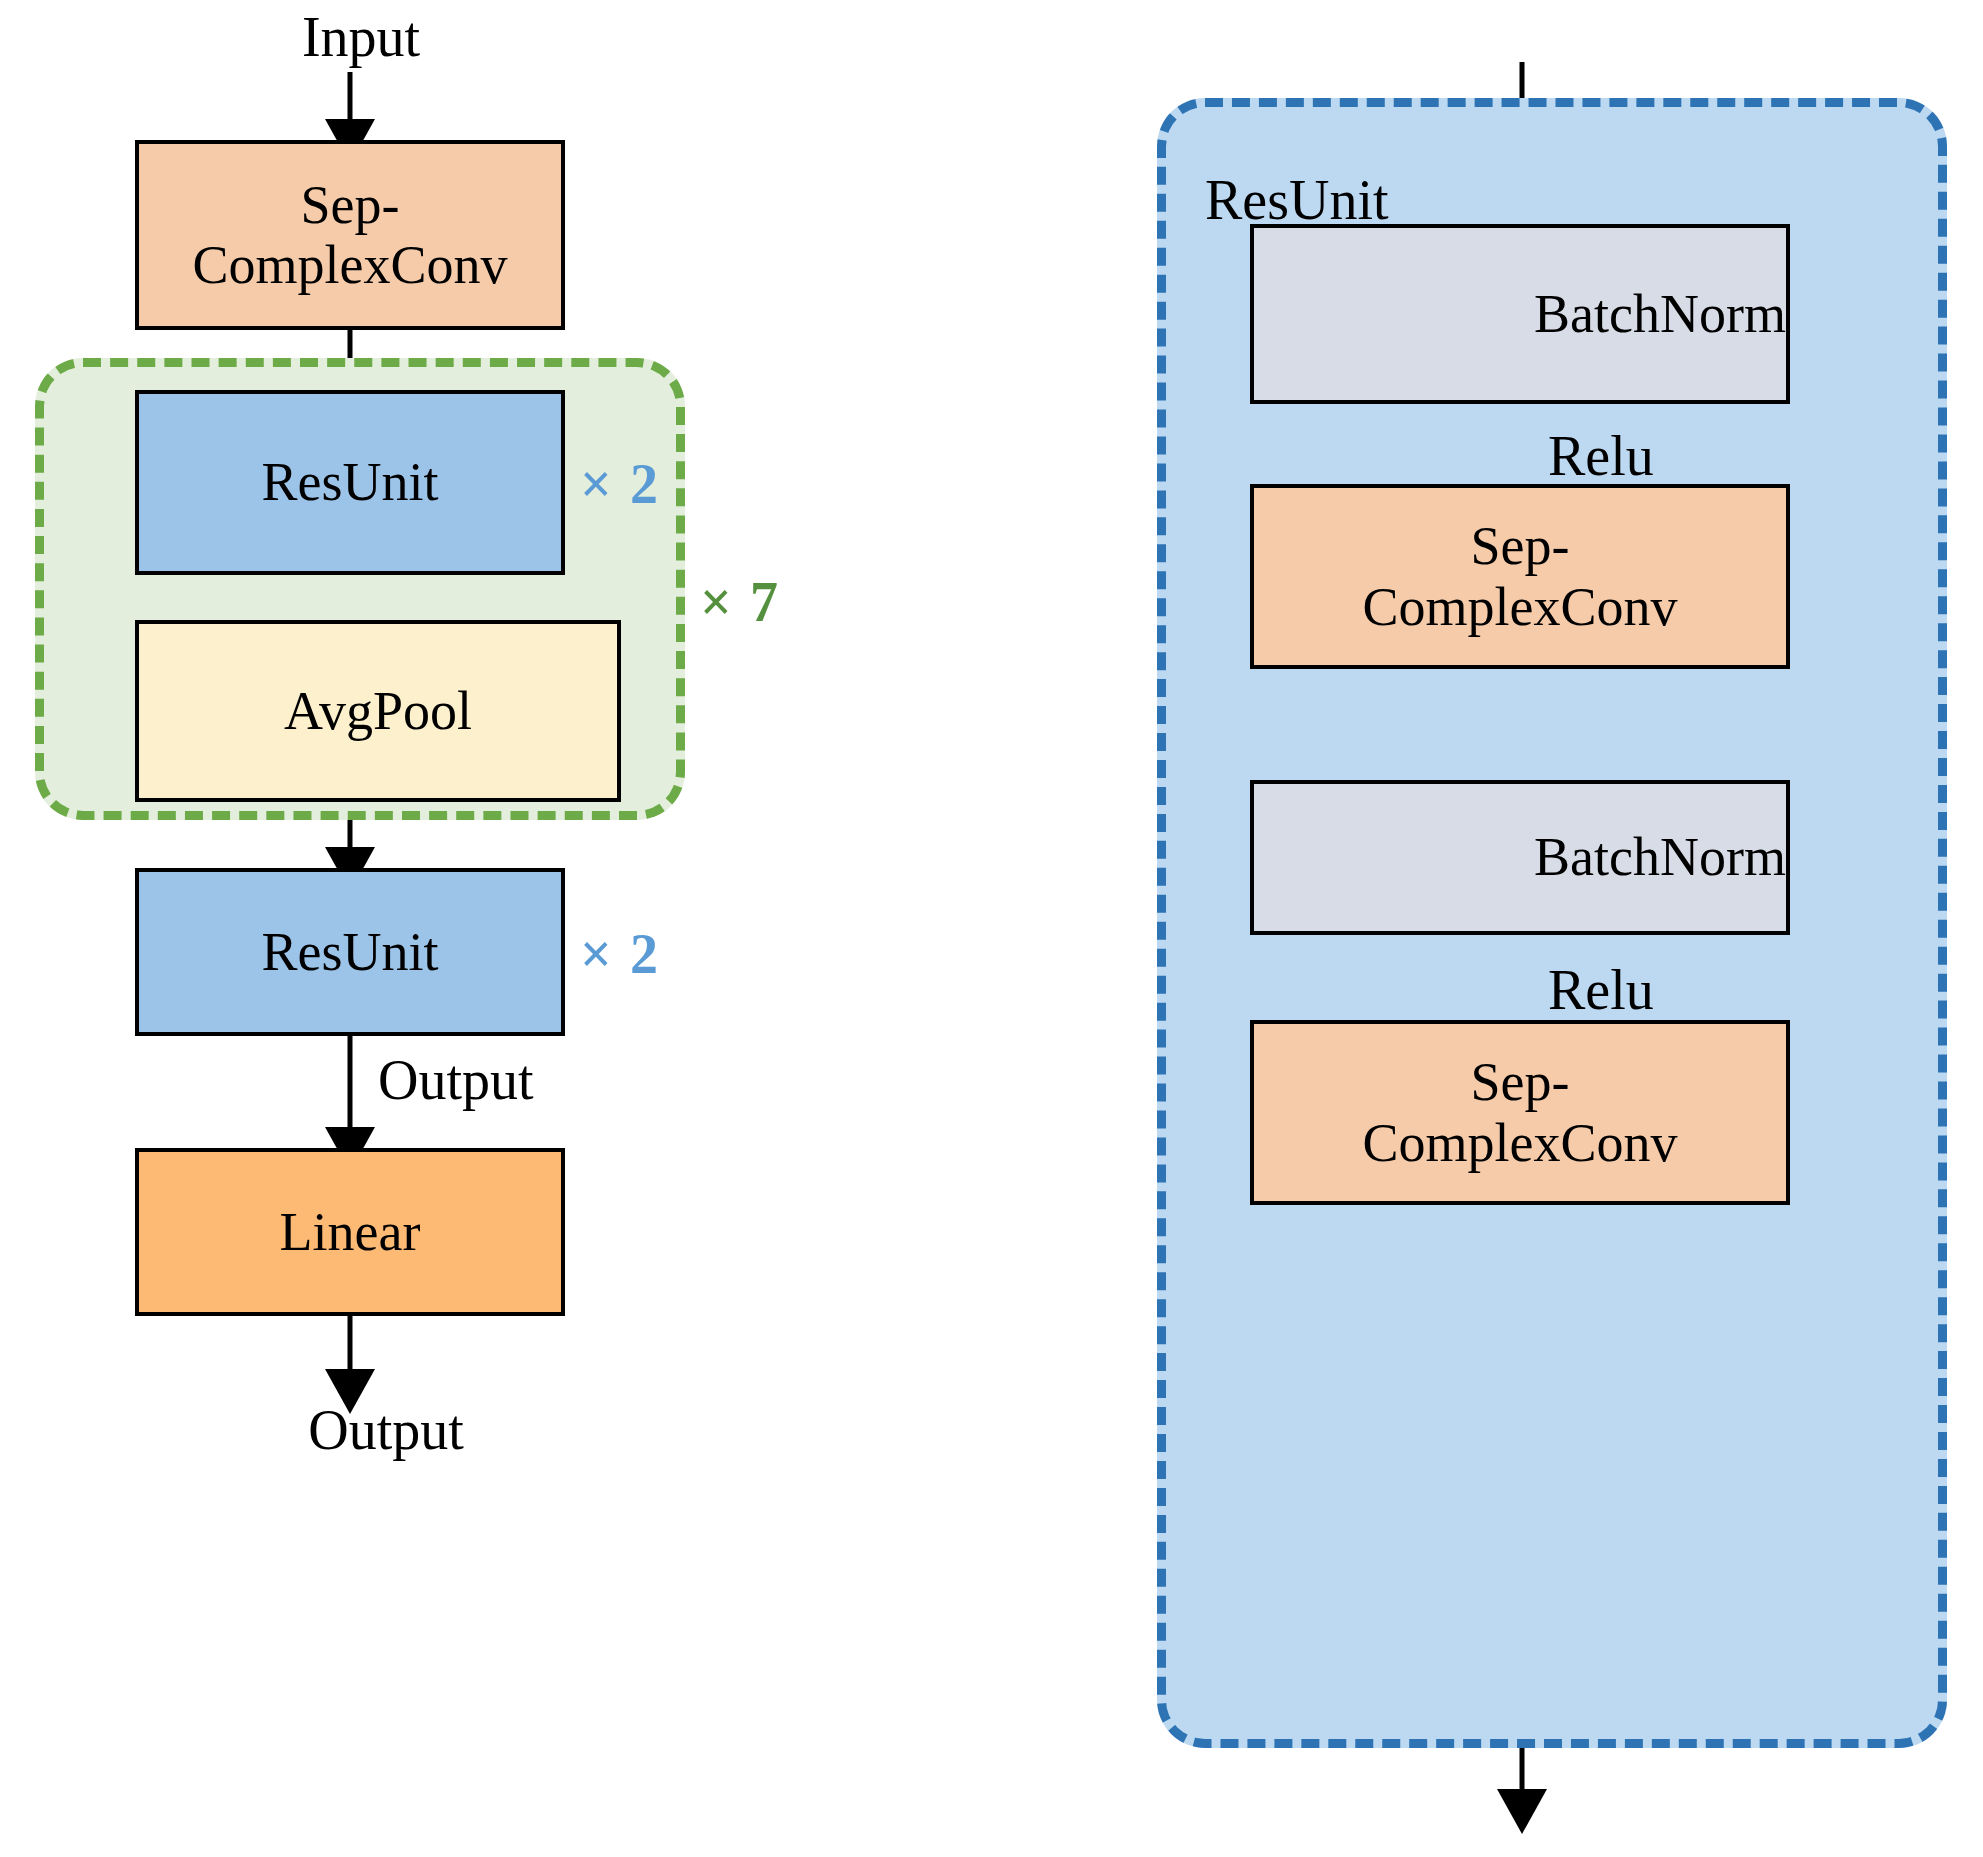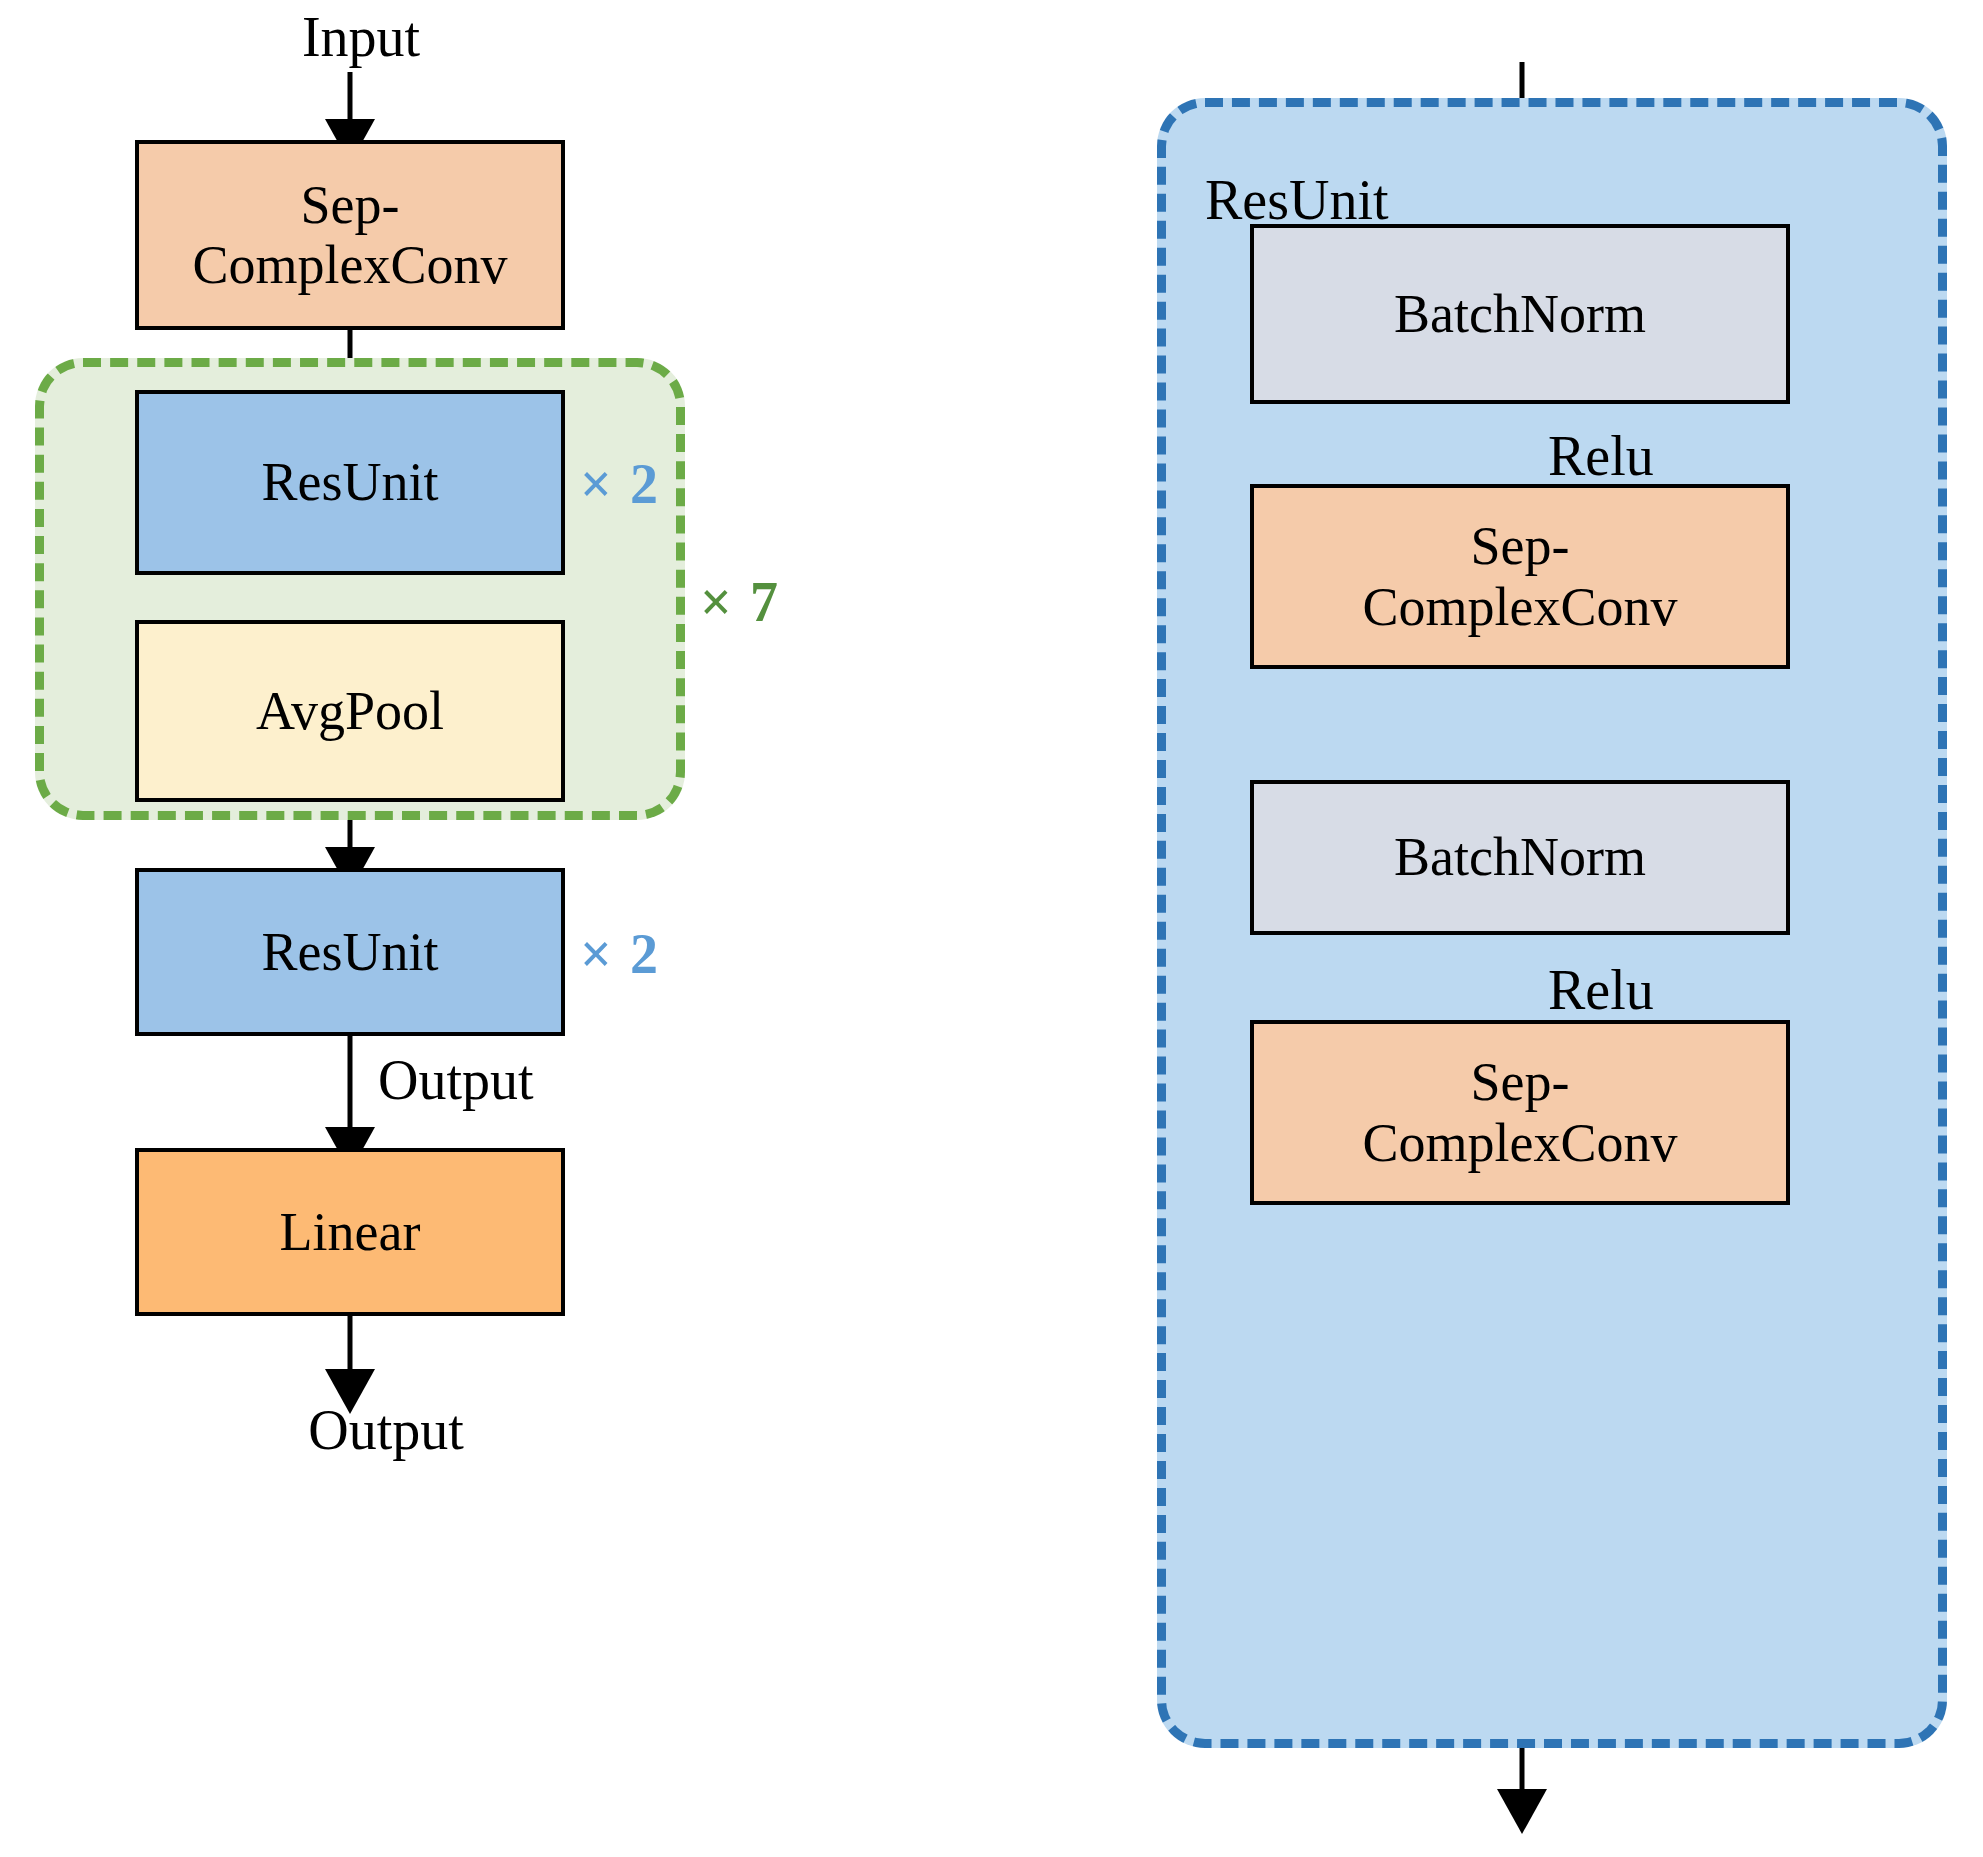--- a/index.html
+++ b/index.html
@@ -8,21 +8,21 @@
 
   
   .box{position:absolute;box-sizing:border-box;border:4px solid #000000;
        display:flex;align-items:center;justify-content:center;text-align:center;
        font-size:54px;color:#000;line-height:1.12;}
 
   .orange{background:#f5cbaa;}
   .blue{background:#9cc3e8;}
   .cream{background:#fdf0cd;}
   .pink{background:#fdba74;}
-  .grayblue{background:#d7dce6;}
+  .grayblue{background:#d7dce6;justify-content:flex-end;}
 
   
   .group-green{position:absolute;box-sizing:border-box;background:#e4eedc;
                border:9px dashed #6cab47;border-radius:48px;}
   .group-blue{position:absolute;box-sizing:border-box;background:#bcd9f1;
               border:9px dashed #2e74b5;border-radius:48px;}
 
   .mult{position:absolute;font-size:56px;font-weight:bold;letter-spacing:2px;white-space:nowrap;}
   .mult-blue{color:#5b9bd5;}
   .mult-green{color:#54903e;}
@@ -78,21 +78,21 @@
   </div>
 
   <div class="group-green" style="left:35px;top:358px;width:650px;height:462px;"></div>
 
   <div class="box blue" style="left:135px;top:390px;width:430px;height:185px;">
     <div>ResUnit</div>
   </div>
 
   <div class="mult mult-blue" style="left:580px;top:452px;">× 2</div>
 
-  <div class="box cream" style="left:135px;top:620px;width:430px;height:182px;">
+  <div class="box cream" style="left:135px;top:620px;width:486px;height:182px;">
     <div>AvgPool</div>
   </div>
 
   <div class="mult mult-green" style="left:700px;top:570px;">× 7</div>
 
   <div class="box blue" style="left:135px;top:868px;width:430px;height:168px;">
     <div>ResUnit</div>
   </div>
 
   <div class="mult mult-blue" style="left:580px;top:922px;">× 2</div>

